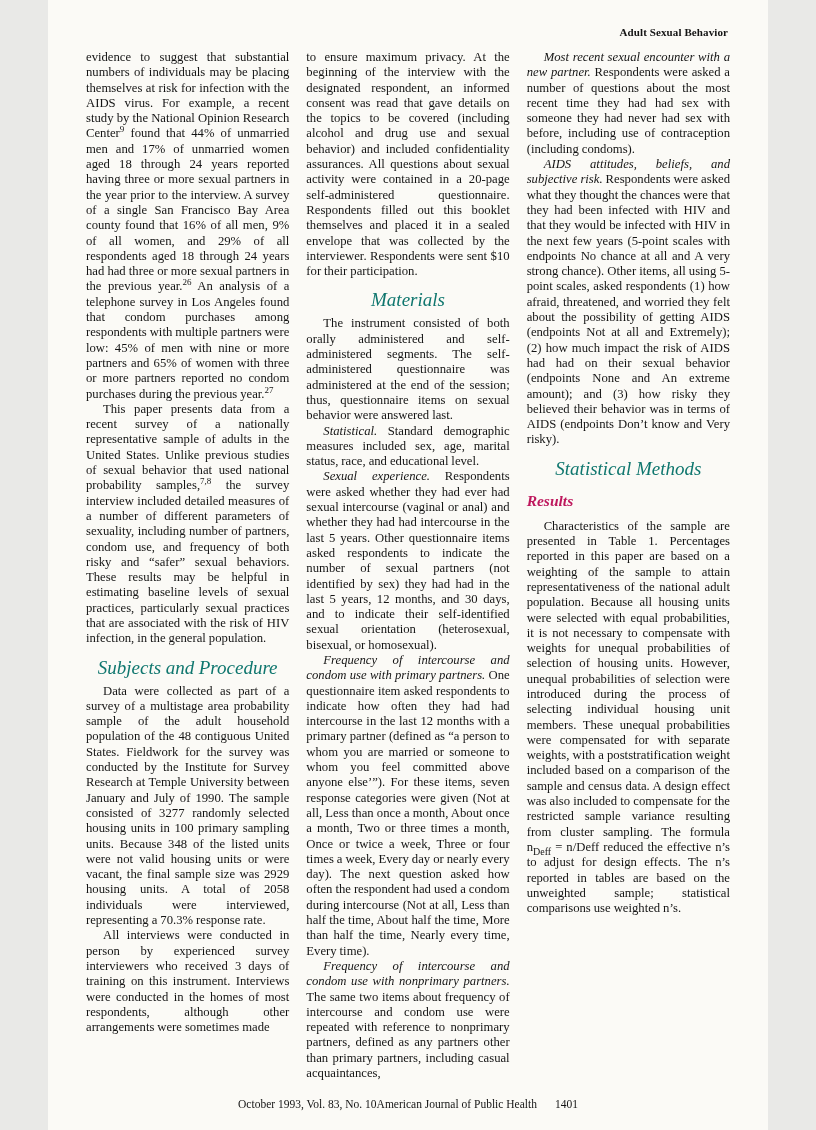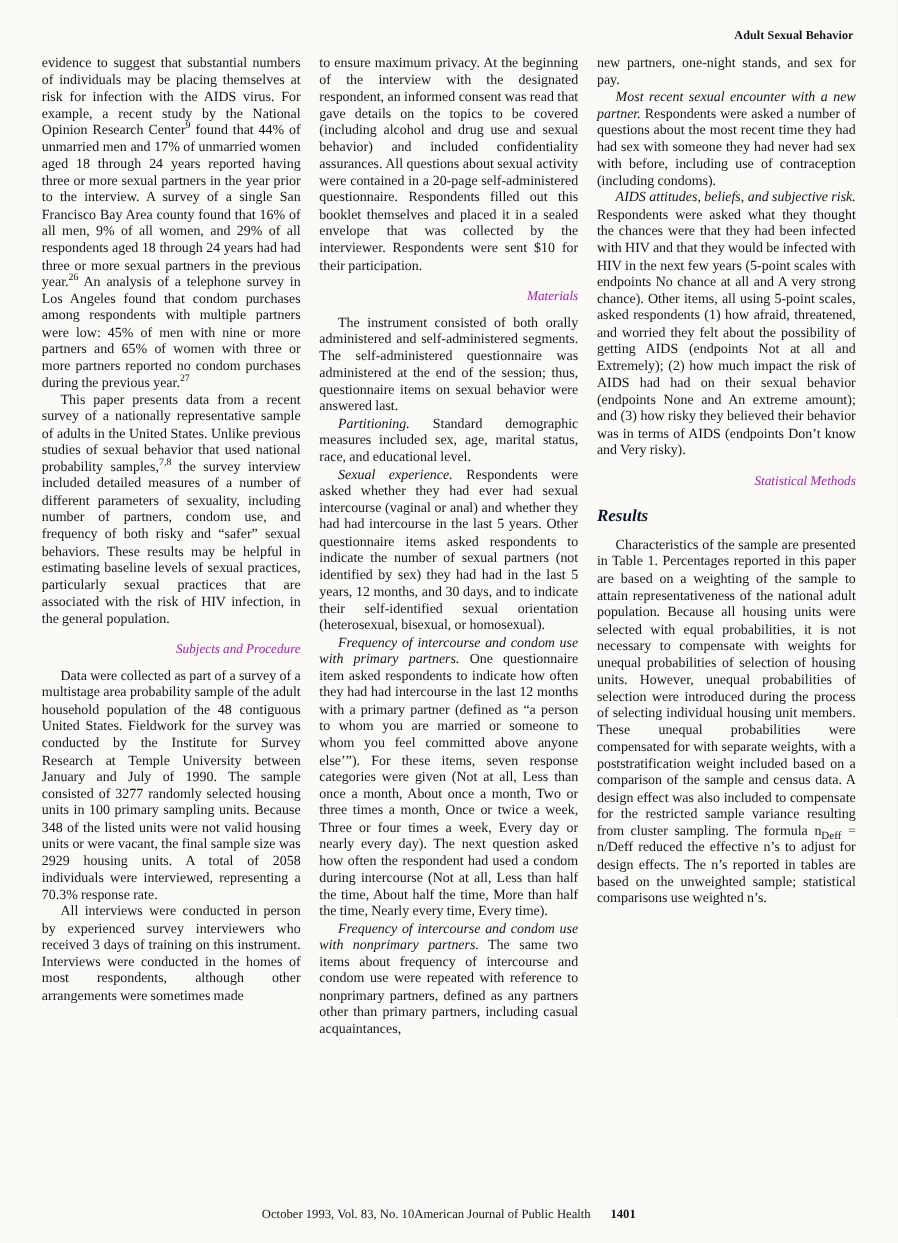--- a/index.html
+++ b/index.html
@@ -1,18 +1,18 @@
 <!DOCTYPE html>
 <html lang="en"><head>
 <meta charset="utf-8">
 <style>
   html, body { margin: 0; padding: 0; background: #e9e9e7; }
   .page {
     position: relative;
-    width: 816px;
+    width: 720px;
     height: 1130px;
     margin: 0 auto;
     background: #fbfaf6;
     font-family: "Liberation Serif", serif;
     color: #141414;
     box-sizing: border-box;
     overflow: hidden;
   }
   .running-head {
     position: absolute;
@@ -40,74 +40,73 @@
     -webkit-hyphens: auto;
     word-spacing: -0.2px;
   }
   .para { margin: 0; }
   .para.indent { text-indent: 17px; }
   .para i.lead { font-style: italic; }
   .h1 {
     font-size: 15.5px;
     font-weight: bold;
     font-style: italic;
-    color: #0f172a;
+    color: #be185d;
     margin: 16px 0 10px 0;
     text-align: left;
     text-indent: 0;
     line-height: 17px;
   }
   .h2 {
-    font-size: 12px;
+    font-size: 19px;
     font-weight: normal;
     font-style: italic;
-    color: #a21caf;
+    color: #0f766e;
     margin: 13px 0 9px 0;
-    text-align: right;
+    text-align: center;
     text-indent: 0;
     line-height: 15px;
   }
   sup { font-size: 9px; line-height: 0; vertical-align: super; }
   sub { font-size: 10px; line-height: 0; vertical-align: sub; }
   .footer {
     position: absolute;
     left: 38px;
     right: 38px;
     bottom: 20px;
     display: flex;
     justify-content: center;
     font-size: 11.5px;
   }
-  .footer .pagenum { font-weight: bold; margin-left: 18px; }
+  .footer .pagenum { font-weight: normal; margin-left: 18px; }
 </style>
 </head>
 <body>
 
 <div class="page">
   <div class="running-head">Adult Sexual Behavior</div>
 
   <div class="columns">
     <div class="col">
         <p class="para">evidence to suggest that substantial numbers of individuals may be placing themselves at risk for infection with the AIDS virus. For example, a recent study by the National Opinion Research Center<sup>9</sup> found that 44% of unmarried men and 17% of unmarried women aged 18 through 24 years reported having three or more sexual partners in the year prior to the interview. A survey of a single San Francisco Bay Area county found that 16% of all men, 9% of all women, and 29% of all respondents aged 18 through 24 years had had three or more sexual partners in the previous year.<sup>26</sup> An analysis of a telephone survey in Los Angeles found that condom purchases among respondents with multiple partners were low: 45% of men with nine or more partners and 65% of women with three or more partners reported no condom purchases during the previous year.<sup>27</sup></p>
         <p class="para indent">This paper presents data from a recent survey of a nationally representative sample of adults in the United States. Unlike previous studies of sexual behavior that used national probability samples,<sup>7,8</sup> the survey interview included detailed measures of a number of different parameters of sexuality, including number of partners, condom use, and frequency of both risky and “safer” sexual behaviors. These results may be helpful in estimating baseline levels of sexual practices, particularly sexual practices that are associated with the risk of HIV infection, in the general population.</p>
         <h3 class="h2">Subjects and Procedure</h3>
         <p class="para indent">Data were collected as part of a survey of a multistage area probability sample of the adult household population of the 48 contiguous United States. Fieldwork for the survey was conducted by the Institute for Survey Research at Temple University between January and July of 1990. The sample consisted of 3277 randomly selected housing units in 100 primary sampling units. Because 348 of the listed units were not valid housing units or were vacant, the final sample size was 2929 housing units. A total of 2058 individuals were interviewed, representing a 70.3% response rate.</p>
         <p class="para indent">All interviews were conducted in person by experienced survey interviewers who received 3 days of training on this instrument. Interviews were conducted in the homes of most respondents, although other arrangements were sometimes made</p>
       </div>
     <div class="col">
         <p class="para">to ensure maximum privacy. At the beginning of the interview with the designated respondent, an informed consent was read that gave details on the topics to be covered (including alcohol and drug use and sexual behavior) and included confidentiality assurances. All questions about sexual activity were contained in a 20-page self-administered questionnaire. Respondents filled out this booklet themselves and placed it in a sealed envelope that was collected by the interviewer. Respondents were sent $10 for their participation.</p>
         <h3 class="h2">Materials</h3>
         <p class="para indent">The instrument consisted of both orally administered and self-administered segments. The self-administered questionnaire was administered at the end of the session; thus, questionnaire items on sexual behavior were answered last.</p>
-        <p class="para indent"><i class="lead">Partitioning.</i> Standard demographic measures included sex, age, marital status, race, and educational level.</p>
+        <p class="para indent"><i class="lead">Statistical.</i> Standard demographic measures included sex, age, marital status, race, and educational level.</p>
         <p class="para indent"><i class="lead">Sexual experience.</i> Respondents were asked whether they had ever had sexual intercourse (vaginal or anal) and whether they had had intercourse in the last 5 years. Other questionnaire items asked respondents to indicate the number of sexual partners (not identified by sex) they had had in the last 5 years, 12 months, and 30 days, and to indicate their self-identified sexual orientation (heterosexual, bisexual, or homosexual).</p>
         <p class="para indent"><i class="lead">Frequency of intercourse and condom use with primary partners.</i> One questionnaire item asked respondents to indicate how often they had had intercourse in the last 12 months with a primary partner (defined as “a person to whom you are married or someone to whom you feel committed above anyone else’”). For these items, seven response categories were given (Not at all, Less than once a month, About once a month, Two or three times a month, Once or twice a week, Three or four times a week, Every day or nearly every day). The next question asked how often the respondent had used a condom during intercourse (Not at all, Less than half the time, About half the time, More than half the time, Nearly every time, Every time).</p>
         <p class="para indent"><i class="lead">Frequency of intercourse and condom use with nonprimary partners.</i> The same two items about frequency of intercourse and condom use were repeated with reference to nonprimary partners, defined as any partners other than primary partners, including casual acquaintances,</p>
       </div>
     <div class="col">
-        <p class="para">new partners, one-night stands, and sex for pay.</p>
         <p class="para indent"><i class="lead">Most recent sexual encounter with a new partner.</i> Respondents were asked a number of questions about the most recent time they had had sex with someone they had never had sex with before, including use of contraception (including condoms).</p>
         <p class="para indent"><i class="lead">AIDS attitudes, beliefs, and subjective risk.</i> Respondents were asked what they thought the chances were that they had been infected with HIV and that they would be infected with HIV in the next few years (5-point scales with endpoints No chance at all and A very strong chance). Other items, all using 5-point scales, asked respondents (1) how afraid, threatened, and worried they felt about the possibility of getting AIDS (endpoints Not at all and Extremely); (2) how much impact the risk of AIDS had had on their sexual behavior (endpoints None and An extreme amount); and (3) how risky they believed their behavior was in terms of AIDS (endpoints Don’t know and Very risky).</p>
         <h3 class="h2">Statistical Methods</h3>
         <h2 class="h1">Results</h2>
         <p class="para indent">Characteristics of the sample are presented in Table 1. Percentages reported in this paper are based on a weighting of the sample to attain representativeness of the national adult population. Because all housing units were selected with equal probabilities, it is not necessary to compensate with weights for unequal probabilities of selection of housing units. However, unequal probabilities of selection were introduced during the process of selecting individual housing unit members. These unequal probabilities were compensated for with separate weights, with a poststratification weight included based on a comparison of the sample and census data. A design effect was also included to compensate for the restricted sample variance resulting from cluster sampling. The formula n<sub>Deff</sub> = n/Deff reduced the effective n’s to adjust for design effects. The n’s reported in tables are based on the unweighted sample; statistical comparisons use weighted n’s.</p>
       </div>
   </div>
 
   <div class="footer">
     <span>October 1993, Vol. 83, No. 10</span>

